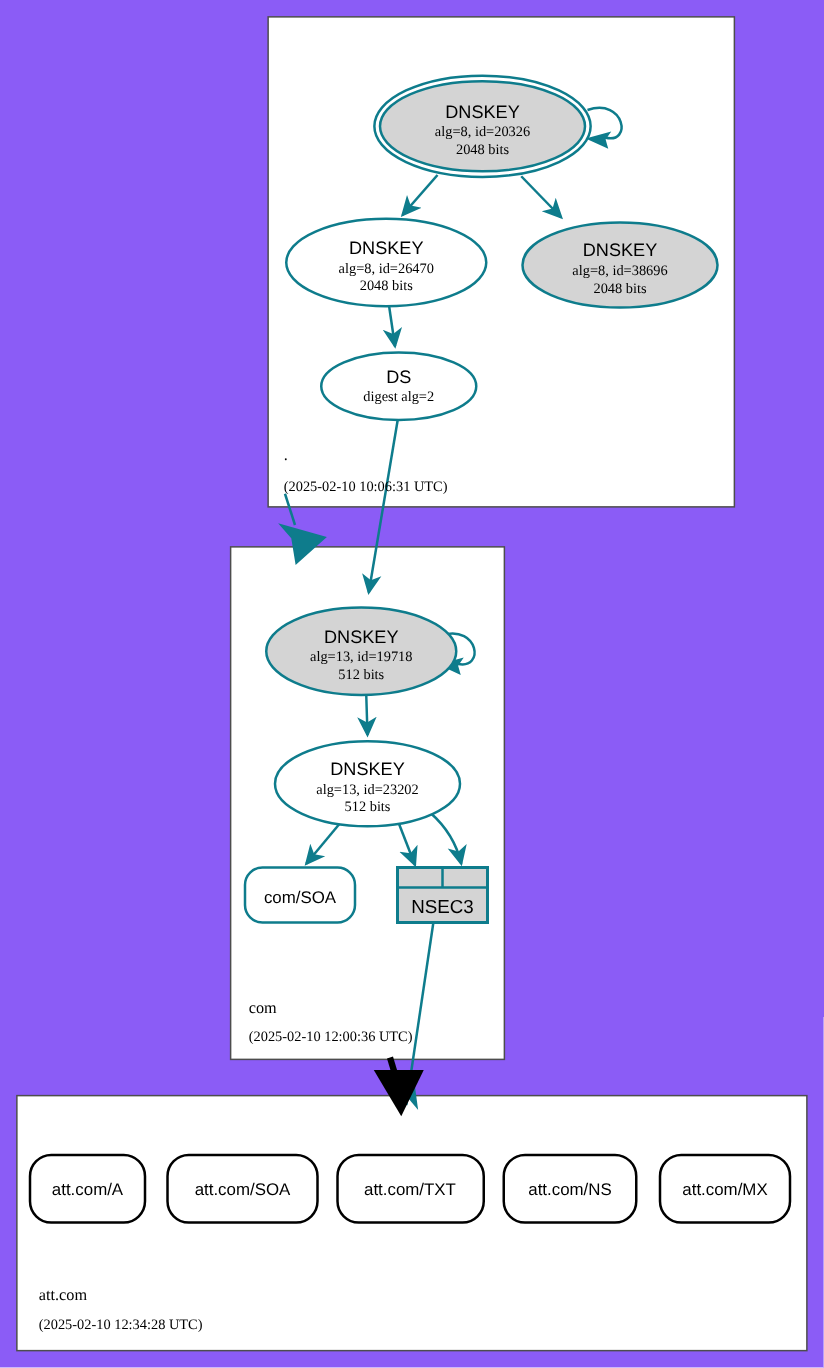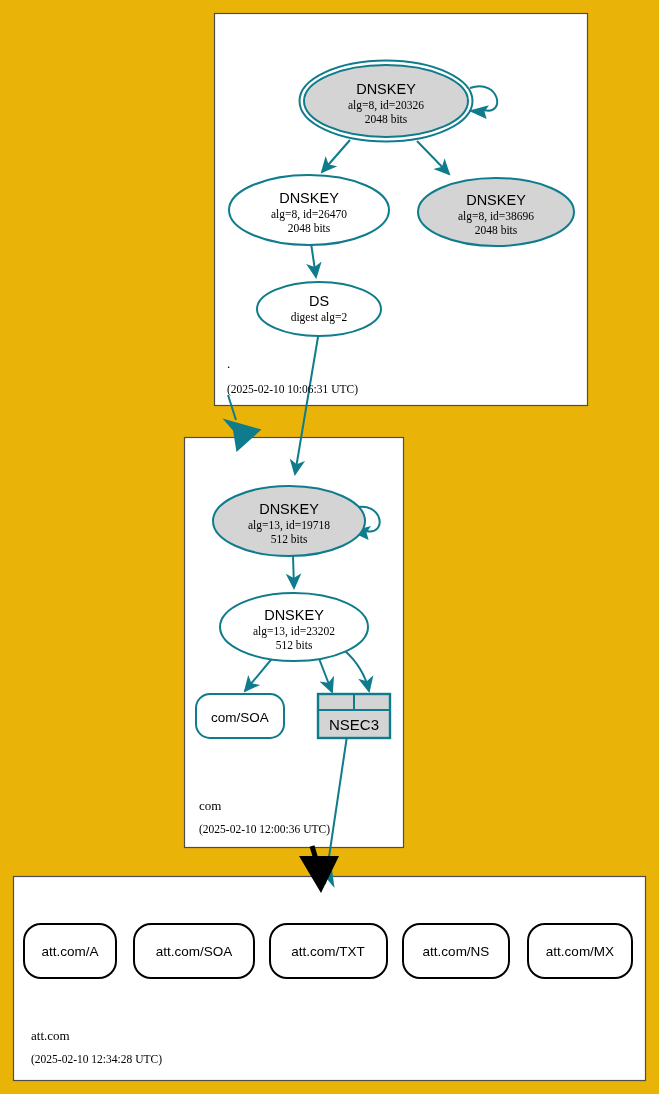--- a/index.html
+++ b/index.html
@@ -4,21 +4,21 @@
 <style>
   html, body {
     margin: 0;
     padding: 0;
     background: #ffffff;
   }
   #canvas {
     position: relative;
     width: 659px;
     height: 1094px;
-    background: #eab308;
+    background: #8b5cf6;
     font-family: "Liberation Sans", sans-serif;
     overflow: hidden;
   }
   svg.layer {
     position: absolute;
     left: 0;
     top: 0;
     width: 659px;
     height: 1094px;
   }

